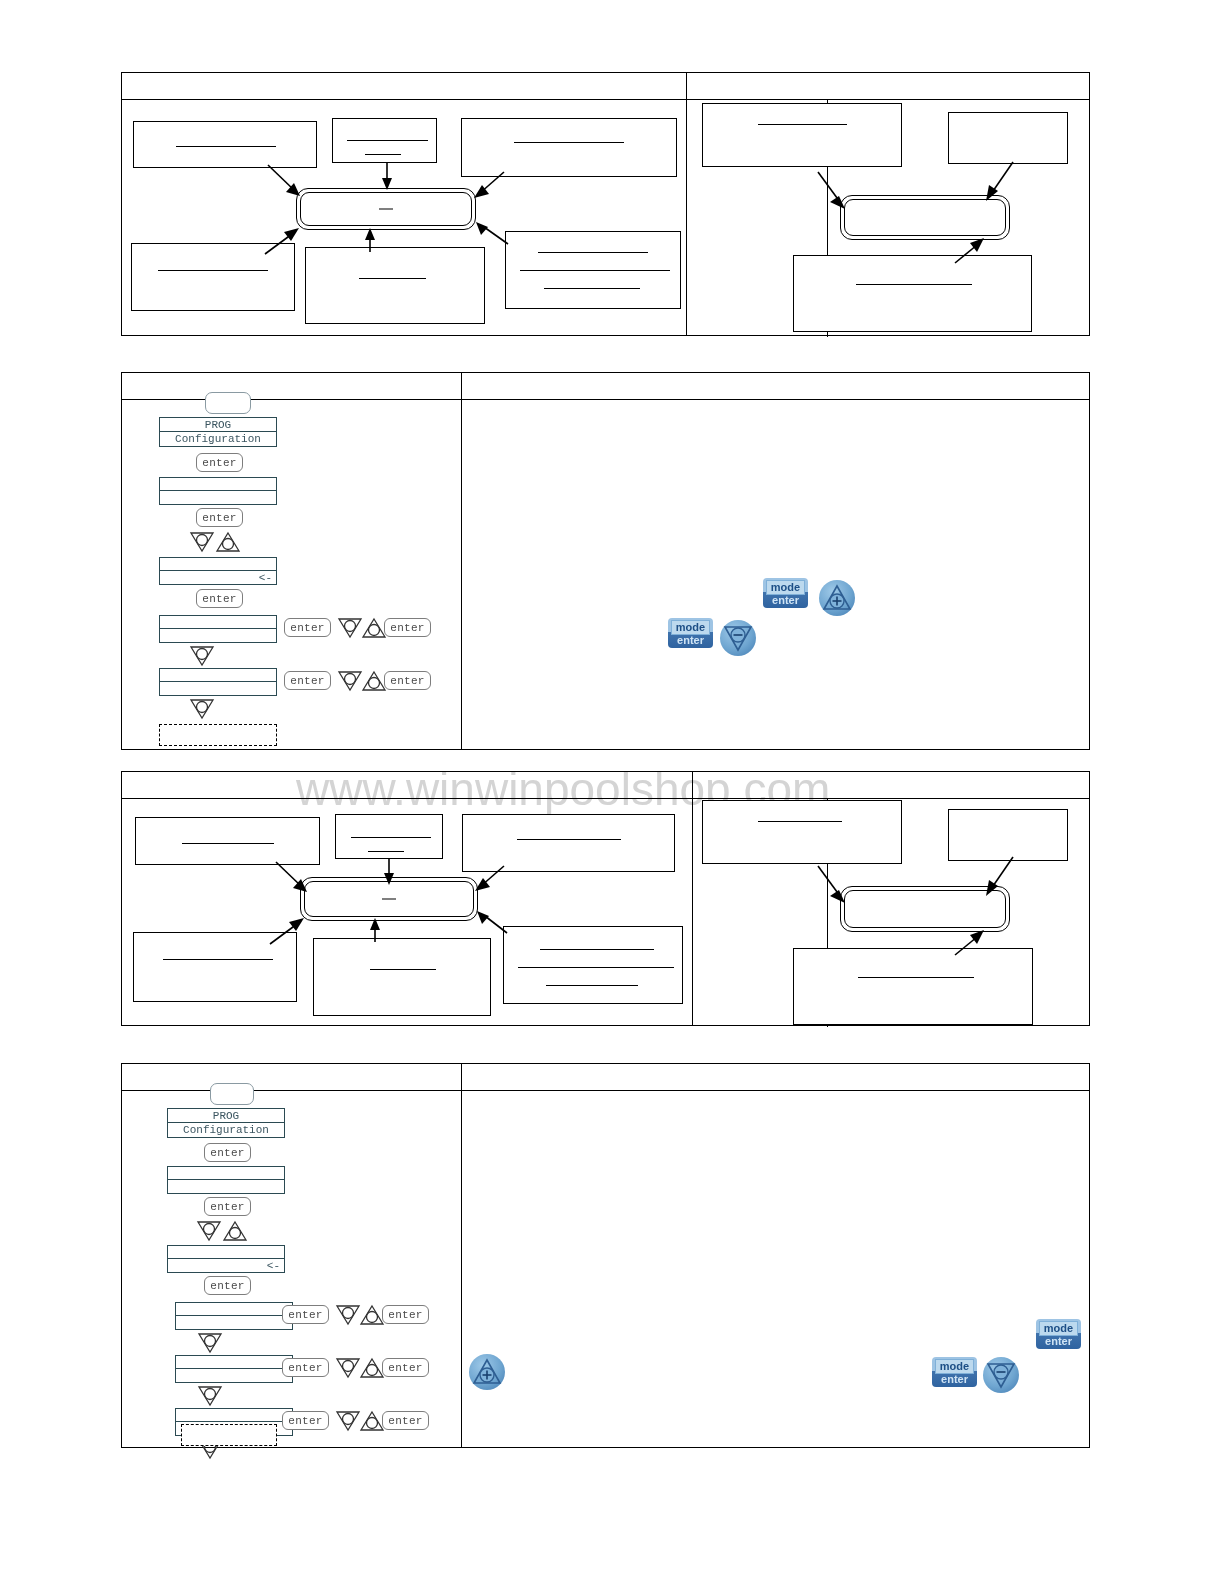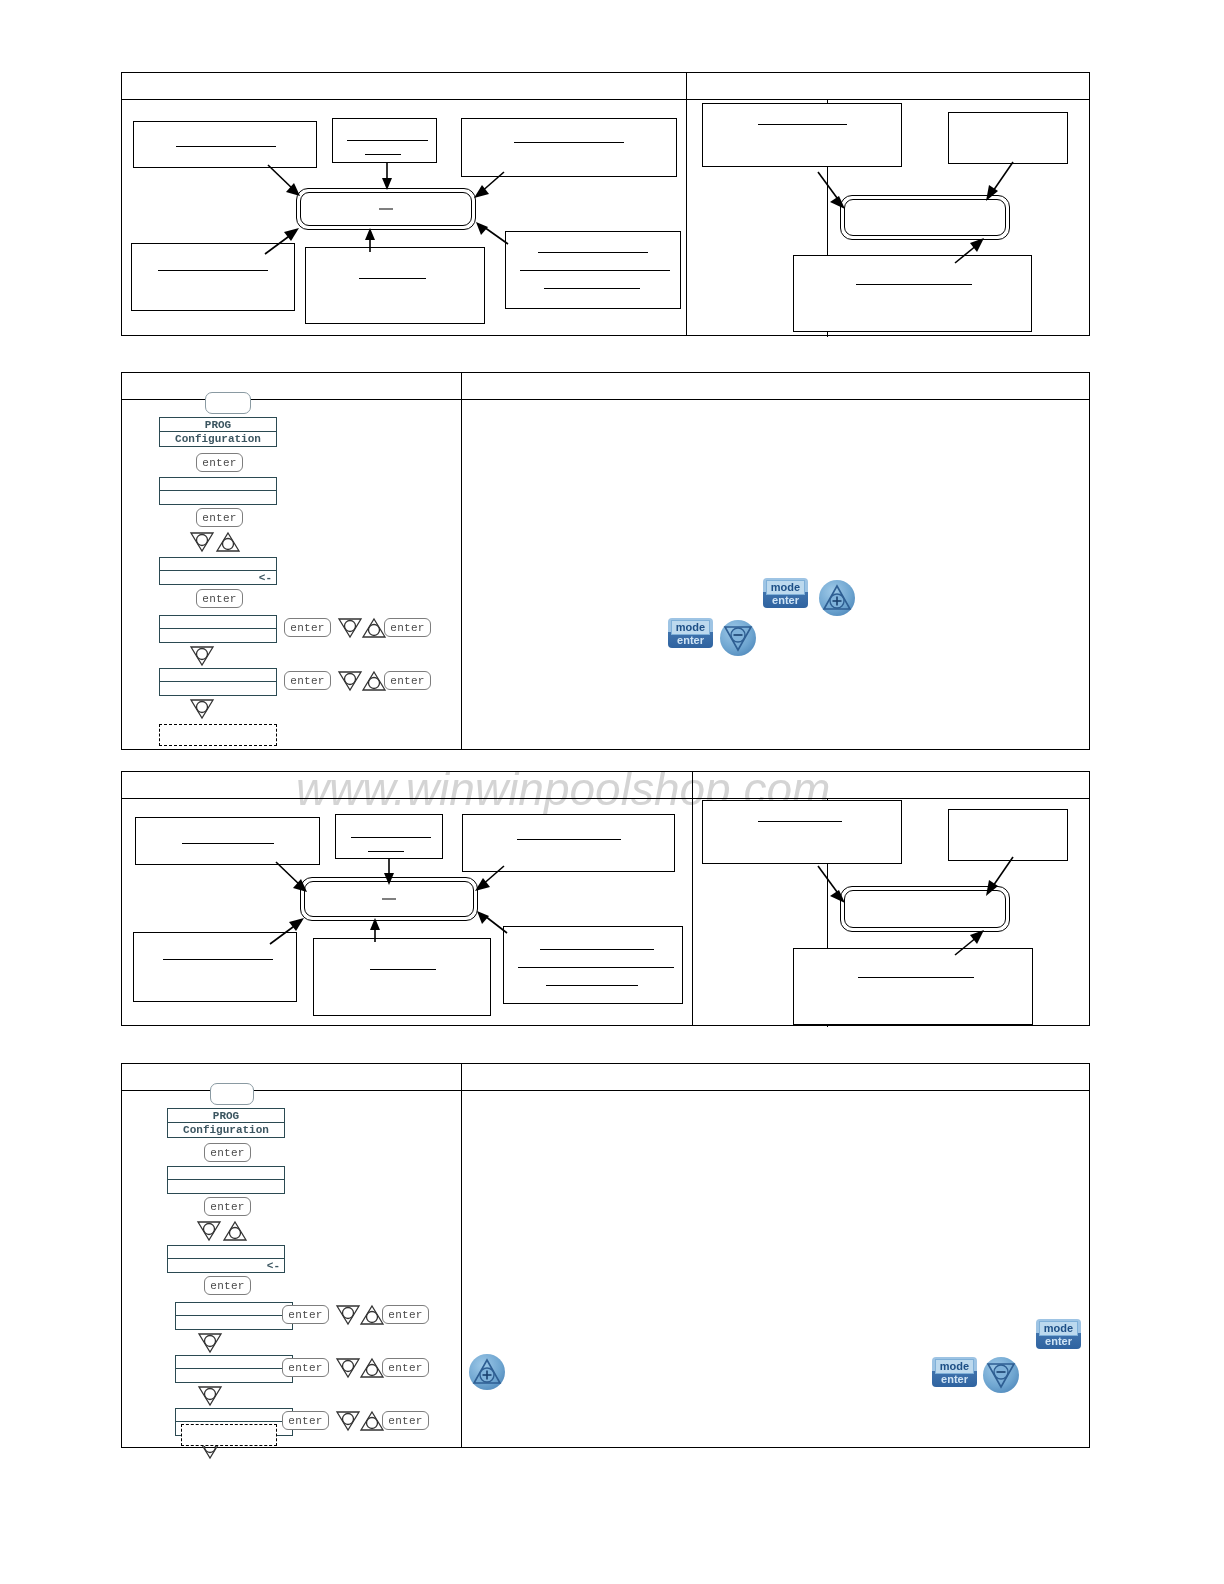--- a/index.html
+++ b/index.html
@@ -8,21 +8,21 @@
     font-family:"Liberation Sans", sans-serif;
     position:relative;overflow:hidden;
   }
   .page{position:absolute;left:0;top:0;width:1224px;height:1584px;}
 
   
   .watermark{
     position:absolute;left:296px;top:762px;width:640px;height:60px;
     font-family:"Liberation Sans", sans-serif;
     font-size:46px;color:#d4d4d4;letter-spacing:0px;white-space:nowrap;
-    z-index:0;user-select:none;font-style:italic;
+    z-index:0;user-select:none;
   }
 
   
   .tbl{position:absolute;border:1.5px solid #000;box-sizing:border-box;z-index:2;}
   .tbl .hdr{position:absolute;left:0;top:0;right:0;height:27px;border-bottom:1.5px solid #000;box-sizing:border-box;}
   .tbl .vsplit{position:absolute;top:0;bottom:0;width:0;border-left:1.5px solid #000;}
   .tbl .vsplit2{position:absolute;width:0;border-left:1.5px solid #000;}
 
   
   .dbox{position:absolute;border:1.4px solid #000;background:#fff;box-sizing:border-box;z-index:3;}
@@ -45,21 +45,21 @@
   
   .arrow{position:absolute;z-index:5;}
   .arrow svg{display:block;overflow:visible;}
 
   
   .fc{position:absolute;z-index:3;}
   .lcd{
     position:absolute;border:1.3px solid #2b4a52;background:#fff;box-sizing:border-box;
     font-family:"Liberation Mono", monospace;font-size:11px;color:#3b5560;
   }
-  .lcd .row{height:50%;box-sizing:border-box;display:flex;align-items:center;justify-content:center;font-weight:bold;}
+  .lcd .row{height:50%;box-sizing:border-box;display:flex;align-items:center;justify-content:center;}
   .lcd .row.top{border-bottom:1.3px solid #2b4a52;}
   .lcd .row.right{justify-content:flex-end;padding-right:4px;}
   .lcd.dashed{border:1.6px dashed #000;}
 
   .roundblank{
     position:absolute;border:1.3px solid #8a9aa2;border-radius:7px;background:#fff;box-sizing:border-box;
   }
   .enterbtn{
     position:absolute;border:1.2px solid #7d7d7d;border-radius:6px;background:#fff;box-sizing:border-box;
     font-family:"Liberation Mono", monospace;font-size:11px;color:#4a4a4a;

